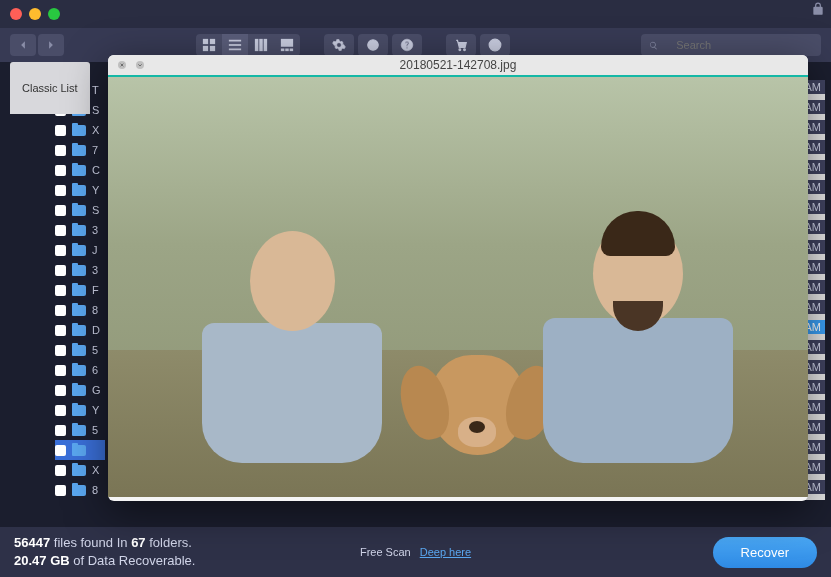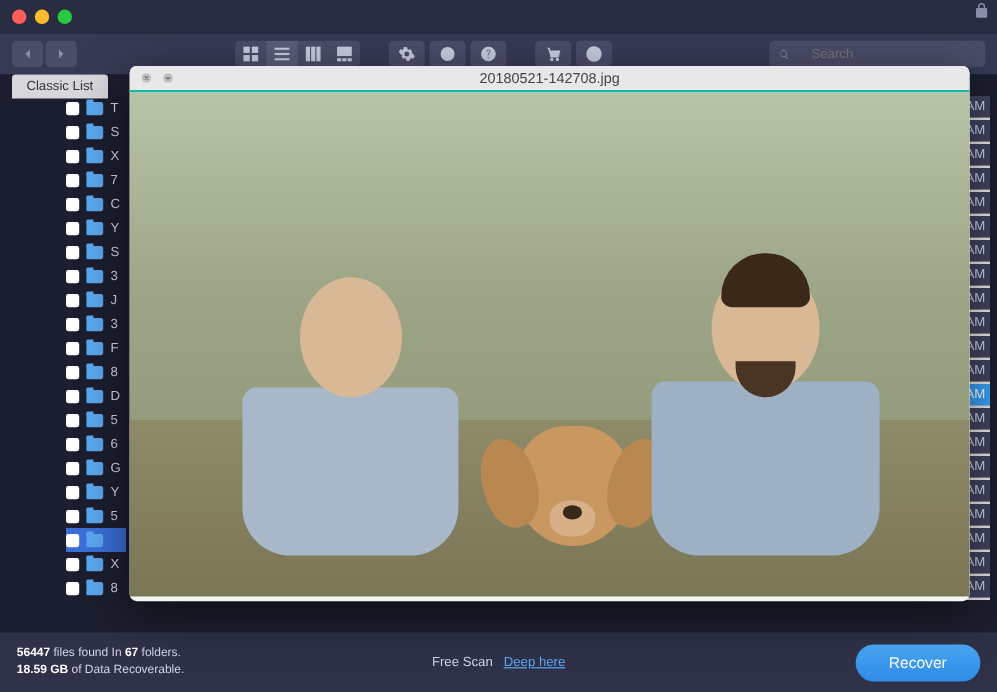--- a/index.html
+++ b/index.html
@@ -26,35 +26,35 @@
 .view-btn.active { background: #5a5d7a; }
 .view-btn svg { width: 14px; height: 14px; fill: #c8ccdf; }
 .tool-group { display: flex; gap: 4px; margin-left: 20px; }
 .tool-btn { width: 30px; height: 22px; background: #4a4d68; border-radius: 4px; display: flex; align-items: center; justify-content: center; }
 .tool-btn svg { width: 14px; height: 14px; fill: #c8ccdf; stroke: #c8ccdf; }
 .search-box { width: 180px; height: 22px; background: #4a4d68; border-radius: 4px; display: flex; align-items: center; padding: 0 8px; gap: 18px; }
 .search-box svg { width: 11px; height: 11px; fill: #8a8ea8; }
 .search-box input { background: none; border: none; outline: none; color: #c8ccdf; font-size: 11px; width: 100%; }
 
 
-.sidebar-tab { position: absolute; left: 10px; top: 62px; background: #d8d8dc; color: #333; font-size: 11px; padding: 4px 12px; border-radius: 3px 3px 0 0; z-index: 1; }
+.sidebar-tab { position: absolute; left: 10px; top: 62px; background: #d8d8dc; color: #333; font-size: 11px; padding: 20px 12px; border-radius: 3px 3px 0 0; z-index: 1; }
 
 
 .main-area { position: absolute; top: 62px; left: 0; right: 0; bottom: 50px; background: #1b1e2e; }
 .file-list { position: absolute; left: 55px; top: 18px; width: 50px; }
 .file-row { height: 20px; display: flex; align-items: center; gap: 6px; }
 .file-row.selected { background: #3a6fd8; }
 .file-check { width: 11px; height: 11px; background: #fff; border-radius: 2px; }
 .folder-ico { width: 14px; height: 11px; background: #5aa7f0; border-radius: 1px 2px 2px 1px; position: relative; }
 .folder-ico::before { content: ''; position: absolute; top: -2px; left: 0; width: 6px; height: 3px; background: #5aa7f0; border-radius: 1px 1px 0 0; }
 .file-letter { color: #d0d4e8; font-size: 11px; }
 
 
 .time-col { position: absolute; right: 6px; top: 18px; }
-.time-cell { height: 20px; display: flex; align-items: center; font-size: 11px; color: #d0d4e8; background: #404360; margin-bottom: 0; padding: 0 4px; border-bottom: 2px solid #e5e5e5; }
+.time-cell { height: 20px; display: flex; align-items: center; font-size: 11px; color: #d0d4e8; background: #404360; margin-bottom: 0; padding: 0 4px; border-bottom: 6px solid #e5e5e5; }
 .time-cell.selected { background: #3a9ff5; color: #fff; }
 
 
 .preview { position: absolute; left: 108px; top: 55px; width: 700px; height: 446px; background: #f5f5f5; border-radius: 6px; box-shadow: 0 10px 40px rgba(0,0,0,0.5); overflow: hidden; z-index: 10; }
 .preview-header { height: 22px; background: #e8e8e8; display: flex; align-items: center; padding: 0 8px; position: relative; border-bottom: 2px solid #14b8a6; }
 .preview-btns { display: flex; gap: 6px; }
 .pbtn { width: 12px; height: 12px; border-radius: 50%; display: flex; align-items: center; justify-content: center; }
 .pbtn svg { width: 8px; height: 8px; }
 .preview-title { position: absolute; left: 50%; transform: translateX(-50%); font-size: 12px; color: #444; }
 .preview-image { width: 100%; height: calc(100% - 26px); position: relative; overflow: hidden; background: linear-gradient(180deg, #b8c4a8 0%, #9ca586 40%, #8a9070 100%); }
@@ -77,21 +77,21 @@
 .dog { position: absolute; bottom: 10%; left: 42%; width: 150px; }
 .dog-head { width: 95px; height: 100px; background: #c89860; border-radius: 48% 48% 55% 55%; margin: 0 auto; position: relative; }
 .dog-ear { position: absolute; width: 45px; height: 75px; background: #b88850; border-radius: 50% 50% 45% 45%; top: 10px; }
 .dog-ear.l { left: -28px; transform: rotate(-15deg); }
 .dog-ear.r { right: -28px; transform: rotate(15deg); }
 .dog-snout { position: absolute; bottom: 8px; left: 50%; transform: translateX(-50%); width: 38px; height: 30px; background: #d8b088; border-radius: 45%; }
 .dog-nose { position: absolute; top: 4px; left: 50%; transform: translateX(-50%); width: 16px; height: 12px; background: #3a2818; border-radius: 50%; }
 
 
 .statusbar { position: absolute; bottom: 0; left: 0; right: 0; height: 50px; background: #2e3148; display: flex; align-items: center; padding: 0 14px; }
-.status-text { color: #d0d4e8; font-size: 10px; line-height: 1.4; }
+.status-text { color: #d0d4e8; font-size: 13px; line-height: 1.4; }
 .status-text b { color: #fff; font-weight: 600; }
 .status-center { position: absolute; left: 50%; transform: translateX(-50%); font-size: 11px; color: #d0d4e8; }
 .status-center a { color: #5aa7f0; text-decoration: underline; margin-left: 6px; }
 .recover-btn { margin-left: auto; background: linear-gradient(180deg, #4aa8f5, #2e8ae5); color: #fff; border: none; border-radius: 16px; padding: 8px 28px; font-size: 13px; cursor: pointer; }
 
 .lock-badge { position: absolute; right: 6px; top: 2px; width: 14px; height: 14px; }
 </style>
 </head>
 <body>
 
@@ -381,21 +381,21 @@
   </div>
 </div>
 
 <div class="statusbar">
   <div class="status-text">
     <b>56447</b>
     <span>files found</span>
     <span>In</span>
     <b>67</b>
     <span>folders.</span><br>
-    <b>18.59 GB</b>
+    <b>20.47 GB</b>
     <span>of Data</span>
     <span>Recoverable.</span>
   </div>
   <div class="status-center">
     <span>Free Scan</span>
     <a href="#">Deep here</a>
   </div>
   <button class="recover-btn">Recover</button>
 </div>
 

